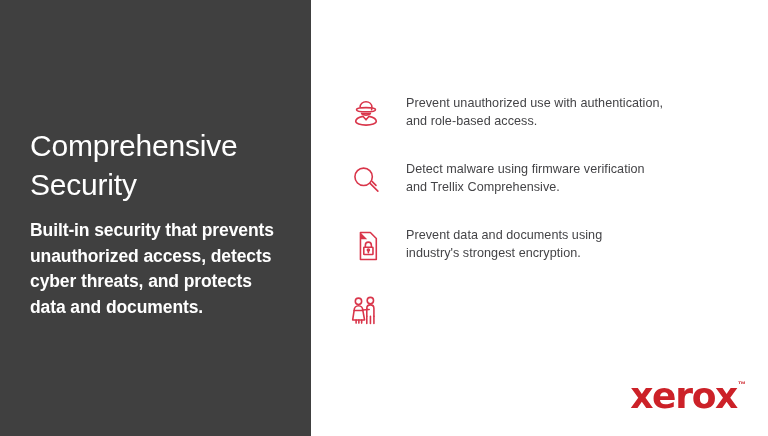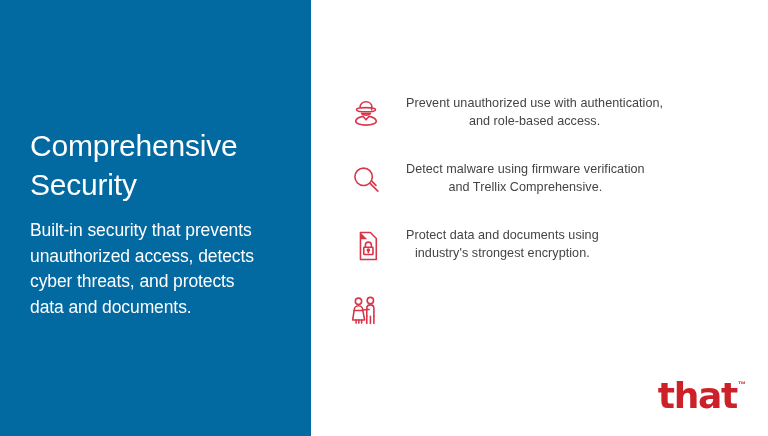--- a/index.html
+++ b/index.html
@@ -15,42 +15,42 @@
     width:768px; height:436px;
     background:#ffffff;
     overflow:hidden;
   }
 
   
   #red-panel {
     position:absolute;
     left:0; top:0;
     width:311px; height:436px;
-    background:#0369a1;
+    background:#404040;
   }
   #panel-inner {
     position:absolute;
     left:30px;
     top:126px;
     width:258px;
   }
   #headline {
     color:#ffffff;
     font-size:30px;
     line-height:1.30;
     font-weight:400;
     letter-spacing:-0.2px;
     white-space:pre-line;
   }
   #subcopy {
     margin-top:14px;
     color:#ffffff;
     font-size:17.5px;
     line-height:1.46;
-    font-weight:400;
+    font-weight:700;
     letter-spacing:-0.1px;
     white-space:pre-line;
   }
 
   
   #features {
     position:absolute;
     left:345px;
     top:90px;
     width:400px;
@@ -71,21 +71,20 @@
   }
   .feature-icon svg { display:block; }
   .feature-text {
     padding-top:5px;
     padding-left:11px;
     color:#444447;
     font-size:12.6px;
     line-height:1.42;
     letter-spacing:0.05px;
     white-space:pre-line;
-    text-align:center;
   }
 
   
   #logo {
     position:absolute;
     right:22px;
     bottom:22px;
     display:flex;
     align-items:flex-start;
   }
@@ -164,21 +163,21 @@
           <path d="M17 7v8.5h8.5L17 7z" fill="#D9354A" stroke="none"></path>
 
           <path d="M23.2 25.5v-2.6a3.8 3.8 0 017.6 0v2.6"></path>
 
           <rect x="21.2" y="25.5" width="11.6" height="9.3" rx="0.8"></rect>
 
           <circle cx="27" cy="29" r="1.3"></circle>
           <path d="M27 30.2v2.3"></path>
         </svg>
       </div>
-      <div class="feature-text">Protect data and documents using
+      <div class="feature-text">Prevent data and documents using
 industry's strongest encryption.</div>
     </div>
 
     <div class="feature-row">
       <div class="feature-icon">
         <svg width="38" height="38" viewBox="0 0 48 48" fill="none" stroke="#D9354A" stroke-width="2" stroke-linecap="round" stroke-linejoin="round">
 
           <circle cx="14.5" cy="10.5" r="4"></circle>
 
           <circle cx="29.5" cy="9.5" r="4"></circle>
@@ -193,17 +192,17 @@
           <path d="M25 19.5c0-2.6 2-4.5 4.5-4.5s4.5 1.9 4.5 4.5v10"></path>
           <path d="M25 19.5v10"></path>
           <path d="M25 29.5v9M29.6 29.5v9M34 29.5v9"></path>
         </svg>
       </div>
     </div>
 
   </div>
 
   <div id="logo">
-    <span id="logo-word">that</span>
+    <span id="logo-word">xerox</span>
     <span id="logo-tm">™</span>
   </div>
 
 </div>
 
 </body></html>

